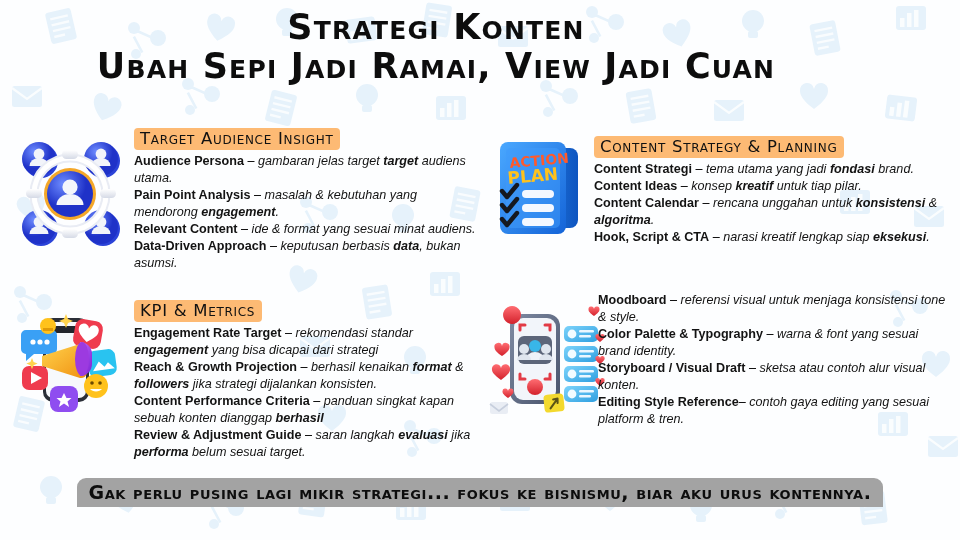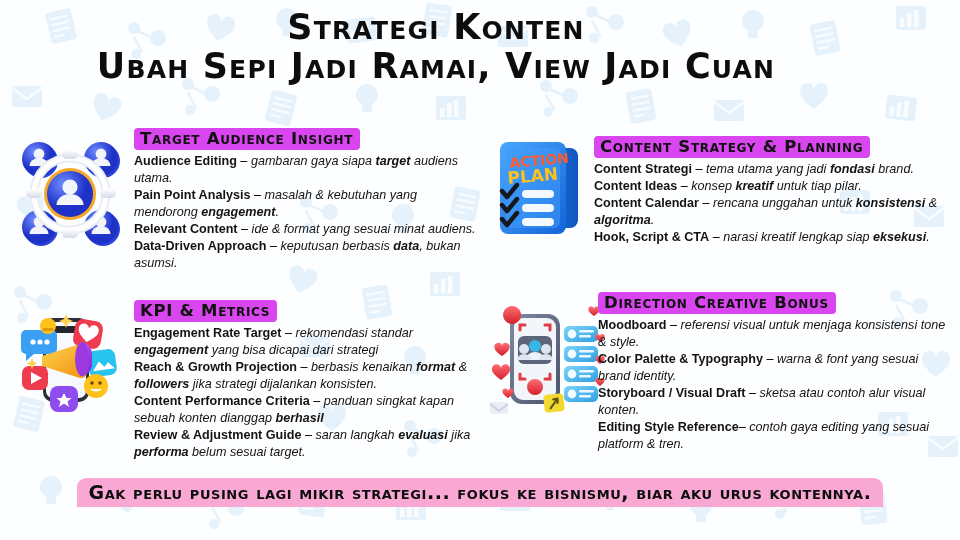--- a/index.html
+++ b/index.html
@@ -35,24 +35,24 @@
   
   .block { position:absolute; }
   .block-icon {
     position:absolute; width:118px; height:122px;
   }
   .block-icon svg { width:100%; height:100%; display:block; }
   .block-text { position:absolute; }
 
   .sec-head {
     display:inline-block;
-    background:#d946ef;
+    background:#fdba74;
     color:#111;
     font-family:"DejaVu Sans", sans-serif;
-    font-weight:700;
+    font-weight:400;
     font-size:16.5px;
     font-variant:small-caps;
     letter-spacing:.7px;
     padding:1px 7px 2px 6px;
     border-radius:4px;
     margin-bottom:3px;
     white-space:nowrap;
   }
   .sec-body {
     font-size:12.6px;
@@ -80,21 +80,21 @@
   #block-direction .block-icon { left:10px; top:6px; }
   #block-direction .block-text { left:120px; top:0;  width:356px; }
 
   
   .banner {
     position:absolute; left:0; top:478px; width:960px;
     text-align:center;
   }
   .banner-line {
     display:inline-block;
-    background:#f9a8d4;
+    background:#a3a3a3;
     color:#0d0d0d;
     font-family:"DejaVu Sans", sans-serif;
     font-weight:700;
     font-variant:small-caps;
     font-size:19px;
     letter-spacing:.55px;
     padding:3px 12px 4px 12px;
     white-space:nowrap;
   }
   .banner-line-1 { border-radius:9px 9px 0 0; }
@@ -253,21 +253,21 @@
           <rect x="50" y="18" width="16" height="9" rx="4.5"></rect>
           <rect x="50" y="97" width="16" height="9" rx="4.5"></rect>
           <rect x="14" y="57" width="16" height="9" rx="4.5"></rect>
           <rect x="88" y="57" width="16" height="9" rx="4.5"></rect>
         </g>
       </svg>
     </div>
     <div class="block-text">
       <div class="sec-head">Target Audience Insight</div>
       <div class="sec-body">
-        <b>Audience Editing</b><span> – </span><span>gambaran gaya siapa </span><i>target</i><span> audiens utama.</span><br>
+        <b>Audience Persona</b><span> – </span><span>gambaran jelas target </span><i>target</i><span> audiens utama.</span><br>
         <b>Pain Point Analysis</b><span> – </span><span>masalah &amp; kebutuhan yang mendorong </span><i>engagement</i><span>.</span><br>
         <b>Relevant Content</b><span> – </span><span>ide &amp; format yang sesuai minat audiens.</span><br>
         <b>Data-Driven Approach</b><span> – </span><span>keputusan berbasis </span><i>data</i><span>, bukan asumsi.</span>
       </div>
     </div>
   </div>
 
   <div class="block" id="block-strategy">
     <div class="block-icon">
       <svg viewBox="0 0 118 122">
@@ -350,21 +350,21 @@
         <g fill="#ffd34d">
           <path d="M54 16 l2 5 l5 2 l-5 2 l-2 5 l-2 -5 l-5 -2 l5 -2 z"></path>
           <path d="M20 60 l1.6 4 l4 1.6 l-4 1.6 l-1.6 4 l-1.6 -4 l-4 -1.6 l4 -1.6 z"></path>
         </g>
       </svg>
     </div>
     <div class="block-text">
       <div class="sec-head">KPI &amp; Metrics</div>
       <div class="sec-body">
         <b>Engagement Rate Target</b><span> – </span><span>rekomendasi standar </span><i>engagement</i><span> yang bisa dicapai dari strategi</span><br>
-        <b>Reach &amp; Growth Projection</b><span> – </span><span>berbasis kenaikan </span><i>format</i><span> &amp; </span><br>
+        <b>Reach &amp; Growth Projection</b><span> – </span><span>berhasil kenaikan </span><i>format</i><span> &amp; </span><br>
         <i>followers</i><span> jika strategi dijalankan konsisten.</span><br>
         <b>Content Performance Criteria</b><span> – </span><span>panduan singkat kapan sebuah konten dianggap </span><i>berhasil</i><br>
         <b>Review &amp; Adjustment Guide</b><span>  – </span><span>saran langkah </span><i>evaluasi</i><span> jika </span><br>
         <i>performa</i><span> belum sesuai target.</span>
       </div>
     </div>
   </div>
 
   <div class="block" id="block-direction">
     <div class="block-icon">
@@ -432,21 +432,20 @@
         </g>
         <rect x="56" y="96" width="20" height="18" rx="4" fill="#f3d92e" transform="rotate(-6 66 105)"></rect>
         <path d="M62 110 l8 -9 M70 101 l-4.5 .4 M70 101 l-.4 4.5" stroke="#5b5316" stroke-width="2" fill="none" stroke-linecap="round" transform="rotate(-6 66 105)"></path>
         <g fill="#e9edf4">
           <rect x="2" y="104" width="18" height="12" rx="2.5"></rect>
           <path d="M2 106 l9 7 l9 -7" stroke="#c7cfdd" stroke-width="1.6" fill="none"></path>
         </g>
       </svg>
     </div>
     <div class="block-text">
-      <div class="sec-head">Direction Creative Bonus</div>
       <div class="sec-body">
         <b>Moodboard</b><span> – </span><span>referensi visual untuk menjaga konsistensi tone &amp; style.</span><br>
         <b>Color Palette &amp; Typography</b><span> – </span><span>warna &amp; font yang sesuai brand identity.</span><br>
         <b>Storyboard / Visual Draft</b><span> – </span><span>sketsa atau contoh alur visual konten.</span><br>
         <b>Editing Style Reference</b><span>– </span><span>contoh gaya editing yang sesuai platform &amp; tren.</span>
       </div>
     </div>
   </div>
 
   <div class="banner">

